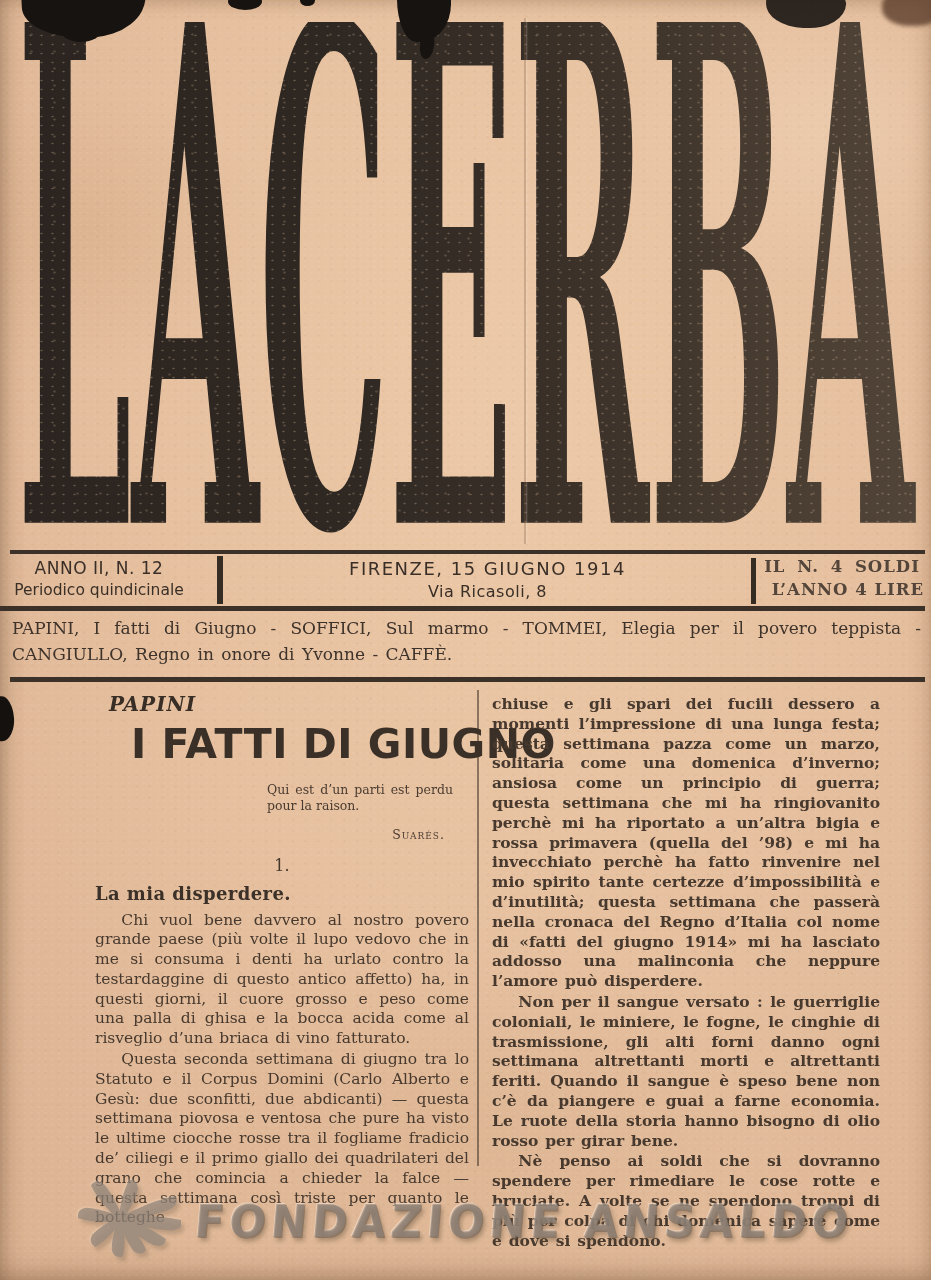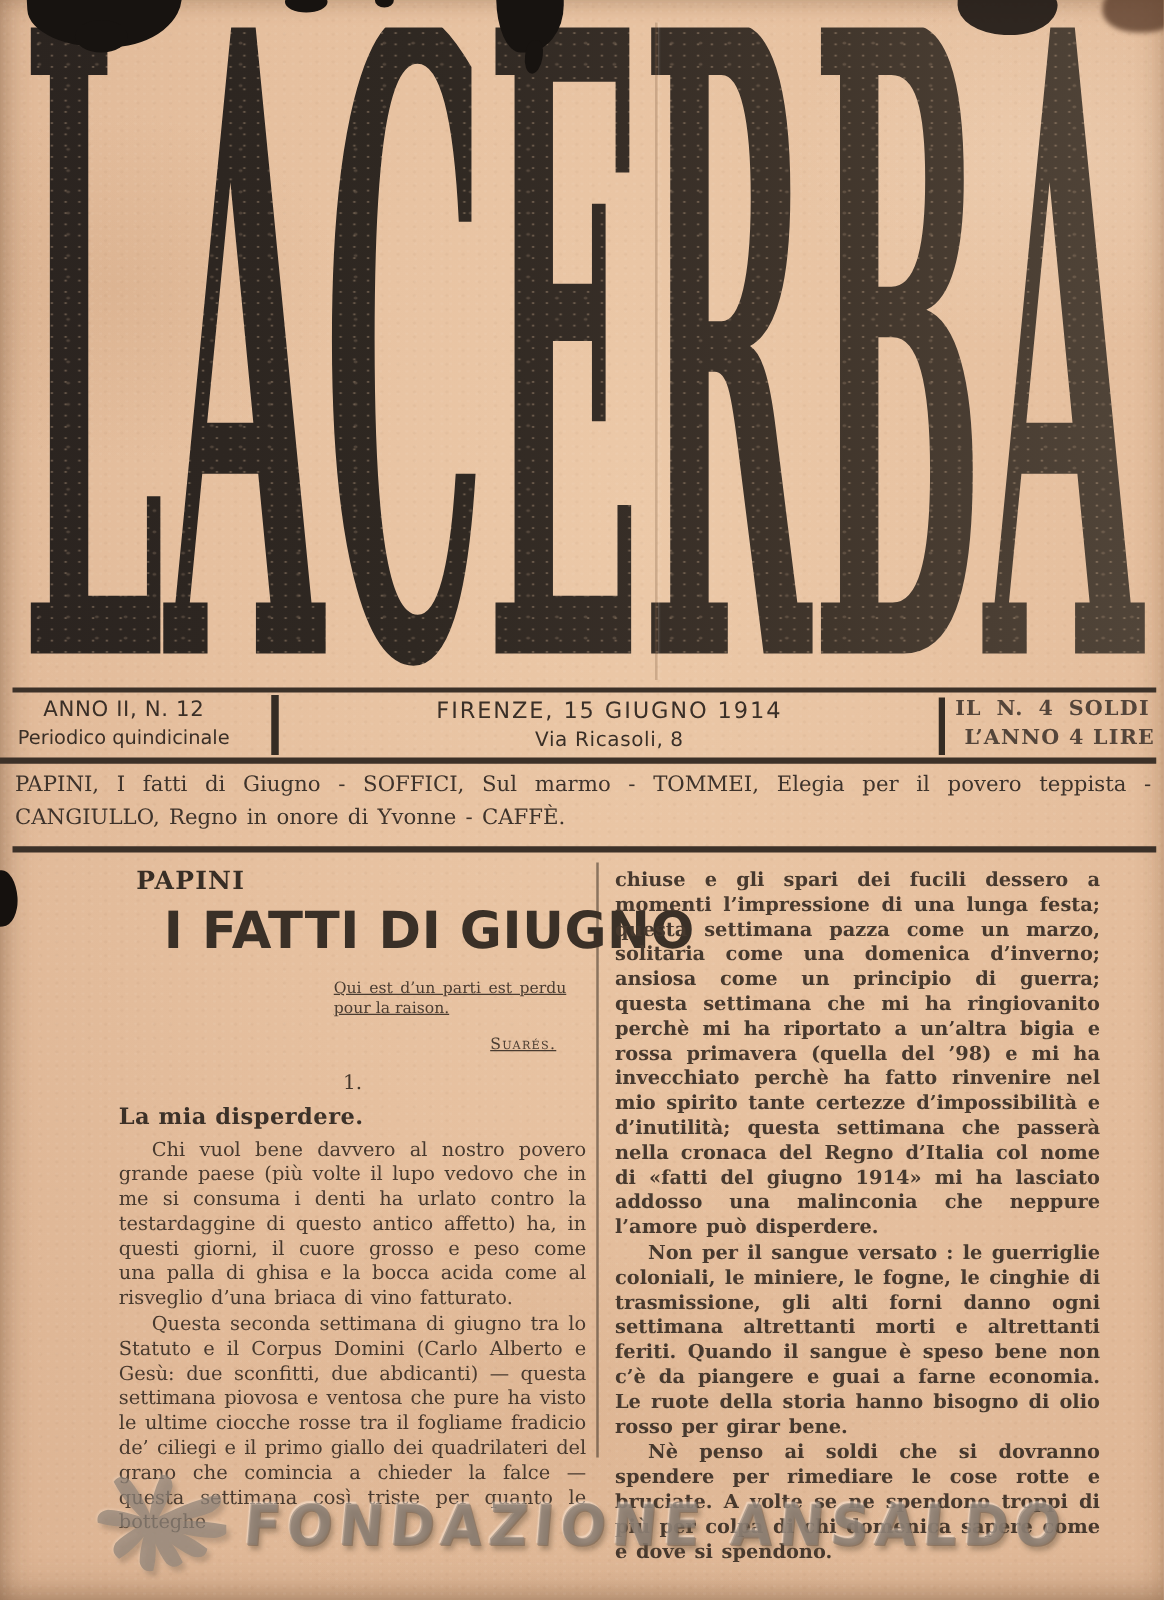--- a/index.html
+++ b/index.html
@@ -79,23 +79,23 @@
   .contents{
     position:absolute;left:12px;top:616px;width:909px;
     font-size:17px;line-height:25.5px;color:#3e332b;text-align:justify;word-spacing:2px;
   }
 
   
   .col-divider{position:absolute;left:477px;top:690px;width:2px;height:476px;background:rgba(62,49,38,.55);}
   .col{position:absolute;color:#47392e;}
   .col-left{left:95px;top:692px;width:374px;}
   .col-right{left:492px;top:694px;width:388px;font-weight:bold;}
-  .author{font-family:"DejaVu Serif",serif;font-weight:bold;font-size:20px;letter-spacing:1px;color:#382e25;margin-left:14px;}
+  .author{font-family:"DejaVu Serif",serif;font-weight:bold;font-size:20px;letter-spacing:1px;color:#382e25;margin-left:14px;font-style:italic;}
   .art-title{font-family:"DejaVu Sans",sans-serif;font-weight:bold;font-size:41px;letter-spacing:.5px;color:#3a3027;margin:4px 0 0 36px;white-space:nowrap;}
-  .epigraph{width:186px;margin:14px 16px 0 auto;font-size:12.5px;line-height:15.5px;text-align:justify;color:#4a3c31;text-decoration:underline;}
+  .epigraph{width:186px;margin:14px 16px 0 auto;font-size:12.5px;line-height:15.5px;text-align:justify;color:#4a3c31;}
   .epigraph-attr{text-align:right;font-variant:small-caps;letter-spacing:1px;padding-right:8px;margin-top:14px;}
   .section-no{text-align:center;font-size:16px;margin-top:13px;color:#44372c;}
   .subtitle{font-weight:bold;font-size:18px;letter-spacing:.4px;margin-top:8px;color:#3c3128;}
   .col p{margin:0;font-size:15.5px;line-height:19.8px;text-align:justify;text-indent:1.7em;word-spacing:1.5px;}
   .col-left p:first-of-type{margin-top:7px;}
   .col p.no-indent{text-indent:0;}
   .col p + p{margin-top:1px;}
 
   
   .watermark{

